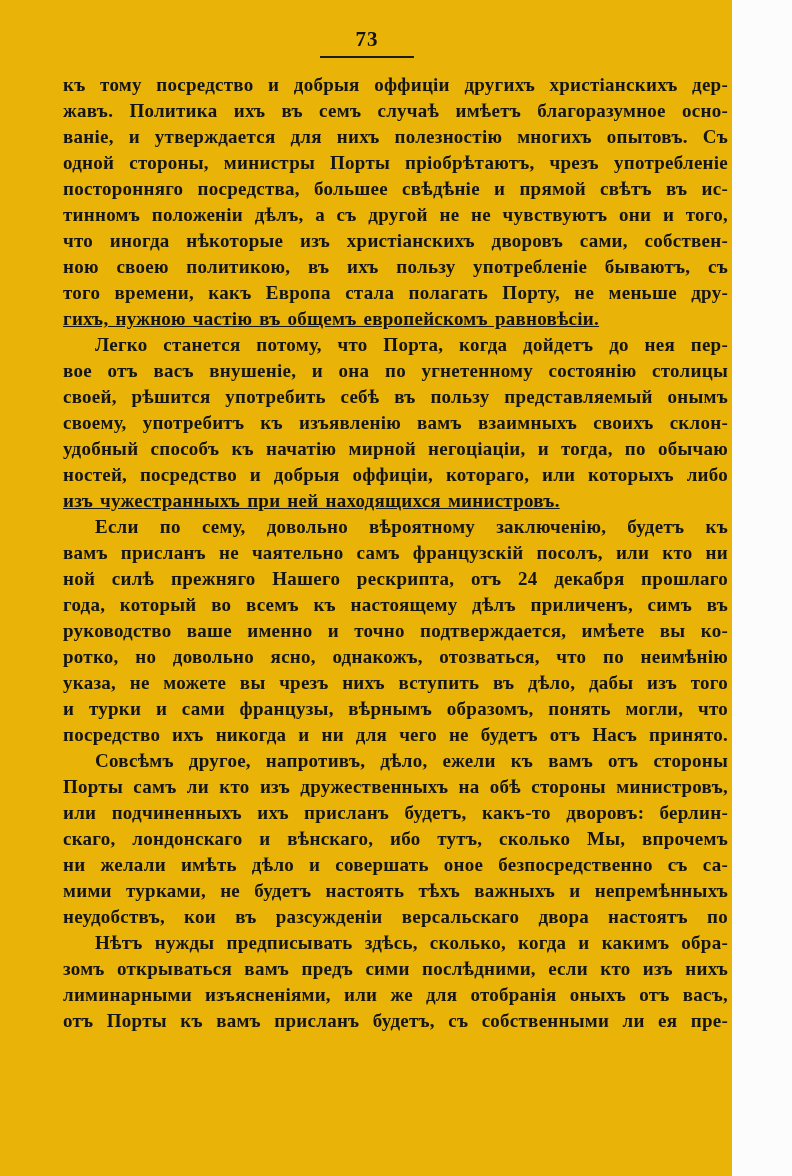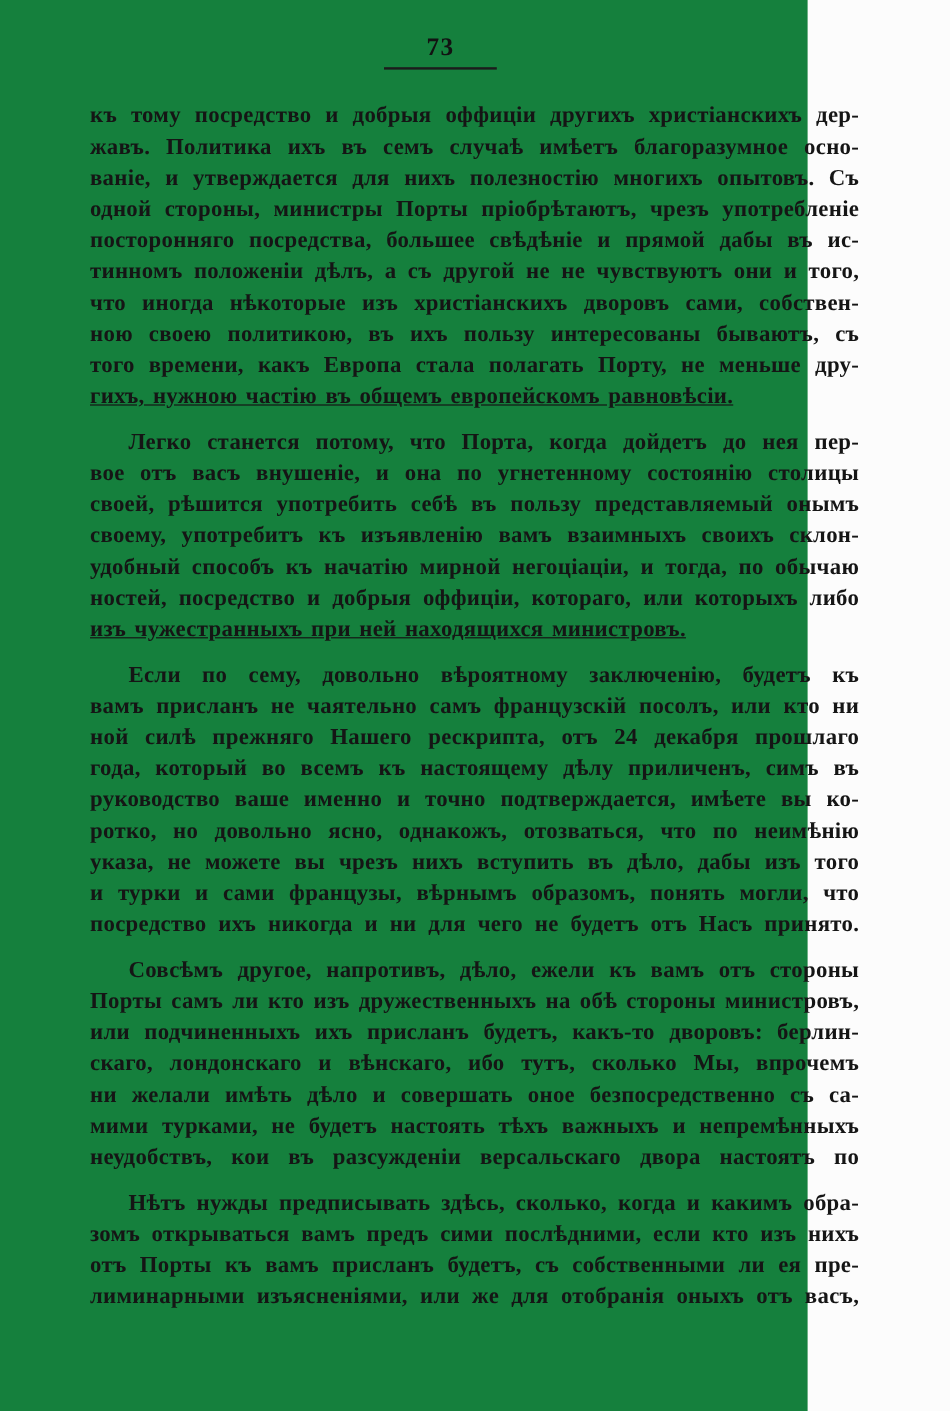--- a/index.html
+++ b/index.html
@@ -10,23 +10,23 @@
     overflow: hidden;
   }
 
   body {
     background: #fcfcfc;
     font-family: "Liberation Serif", "DejaVu Serif", serif;
   }
 
   .scan-page {
     position: relative;
-    width: 673px;
+    width: 732px;
     height: 1176px;
-    background: #15803d;
+    background: #eab308;
     color: #141414;
   }
 
   .page-header {
     position: absolute;
     top: 27px;
     left: 318px;
     width: 98px;
     text-align: center;
   }
@@ -53,21 +53,21 @@
     left: 63px;
     width: 665px;
     font-size: 19px;
     font-weight: 700;
     line-height: 26px;
     color: #151515;
     letter-spacing: 0.25px;
     word-spacing: 2px;
   }
 
-  .paragraph { margin: 12px; }
+  .paragraph { margin: 0; }
 
   .line {
     text-align: justify;
     text-align-last: justify;
     white-space: normal;
   }
 
   .line.last {
     text-align-last: left;
     text-decoration: underline;
@@ -86,57 +86,57 @@
     <div class="page-number">73</div>
     <div class="header-rule"></div>
   </div>
 
   <div class="page-text">
       <div class="paragraph">
         <div class="line">къ тому посредство и добрыя оффиціи другихъ христіанскихъ дер-</div>
         <div class="line">жавъ. Политика ихъ въ семъ случаѣ имѣетъ благоразумное осно-</div>
         <div class="line">ваніе, и утверждается для нихъ полезностію многихъ опытовъ. Съ</div>
         <div class="line">одной стороны, министры Порты пріобрѣтаютъ, чрезъ употребленіе</div>
-        <div class="line">посторонняго посредства, большее свѣдѣніе и прямой дабы въ ис-</div>
+        <div class="line">посторонняго посредства, большее свѣдѣніе и прямой свѣтъ въ ис-</div>
         <div class="line">тинномъ положеніи дѣлъ, а съ другой не не чувствуютъ они и того,</div>
         <div class="line">что иногда нѣкоторые изъ христіанскихъ дворовъ сами, собствен-</div>
-        <div class="line">ною своею политикою, въ ихъ пользу интересованы бываютъ, съ</div>
+        <div class="line">ною своею политикою, въ ихъ пользу употребленіе бываютъ, съ</div>
         <div class="line">того времени, какъ Европа стала полагать Порту, не меньше дру-</div>
         <div class="line last">гихъ, нужною частію въ общемъ европейскомъ равновѣсіи.</div>
       </div>
       <div class="paragraph">
         <div class="line first">Легко станется потому, что Порта, когда дойдетъ до нея пер-</div>
         <div class="line">вое отъ васъ внушеніе, и она по угнетенному состоянію столицы</div>
         <div class="line">своей, рѣшится употребить себѣ въ пользу представляемый онымъ</div>
         <div class="line">своему, употребитъ къ изъявленію вамъ взаимныхъ своихъ склон-</div>
         <div class="line">удобный способъ къ начатію мирной негоціаціи, и тогда, по обычаю</div>
         <div class="line">ностей, посредство и добрыя оффиціи, котораго, или которыхъ либо</div>
         <div class="line last">изъ чужестранныхъ при ней находящихся министровъ.</div>
       </div>
       <div class="paragraph">
         <div class="line first">Если по сему, довольно вѣроятному заключенію, будетъ къ</div>
         <div class="line">вамъ присланъ не чаятельно самъ французскій посолъ, или кто ни</div>
         <div class="line">ной силѣ прежняго Нашего рескрипта, отъ 24 декабря прошлаго</div>
-        <div class="line">года, который во всемъ къ настоящему дѣлу приличенъ, симъ въ</div>
+        <div class="line">года, который во всемъ къ настоящему дѣлъ приличенъ, симъ въ</div>
         <div class="line">руководство ваше именно и точно подтверждается, имѣете вы ко-</div>
         <div class="line">ротко, но довольно ясно, однакожъ, отозваться, что по неимѣнію</div>
         <div class="line">указа, не можете вы чрезъ нихъ вступить въ дѣло, дабы изъ того</div>
         <div class="line">и турки и сами французы, вѣрнымъ образомъ, понять могли, что</div>
         <div class="line">посредство ихъ никогда и ни для чего не будетъ отъ Насъ принято.</div>
       </div>
       <div class="paragraph">
         <div class="line first">Совсѣмъ другое, напротивъ, дѣло, ежели къ вамъ отъ стороны</div>
         <div class="line">Порты самъ ли кто изъ дружественныхъ на обѣ стороны министровъ,</div>
         <div class="line">или подчиненныхъ ихъ присланъ будетъ, какъ-то дворовъ: берлин-</div>
         <div class="line">скаго, лондонскаго и вѣнскаго, ибо тутъ, сколько Мы, впрочемъ</div>
         <div class="line">ни желали имѣть дѣло и совершать оное безпосредственно съ са-</div>
         <div class="line">мими турками, не будетъ настоять тѣхъ важныхъ и непремѣнныхъ</div>
         <div class="line">неудобствъ, кои въ разсужденіи версальскаго двора настоятъ по</div>
       </div>
       <div class="paragraph">
         <div class="line first">Нѣтъ нужды предписывать здѣсь, сколько, когда и какимъ обра-</div>
         <div class="line">зомъ открываться вамъ предъ сими послѣдними, если кто изъ нихъ</div>
+        <div class="line">лиминарными изъясненіями, или же для отобранія оныхъ отъ васъ,</div>
         <div class="line">отъ Порты къ вамъ присланъ будетъ, съ собственными ли ея пре-</div>
-        <div class="line">лиминарными изъясненіями, или же для отобранія оныхъ отъ васъ,</div>
       </div>
     </div>
 
 </div>
 
 </body></html>

